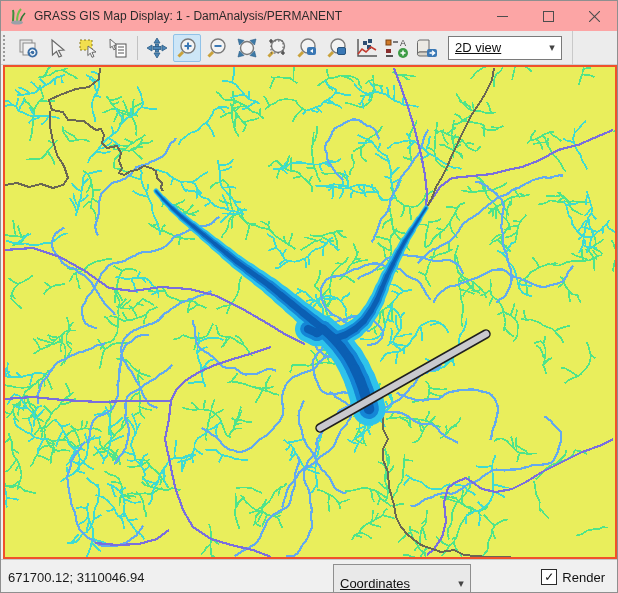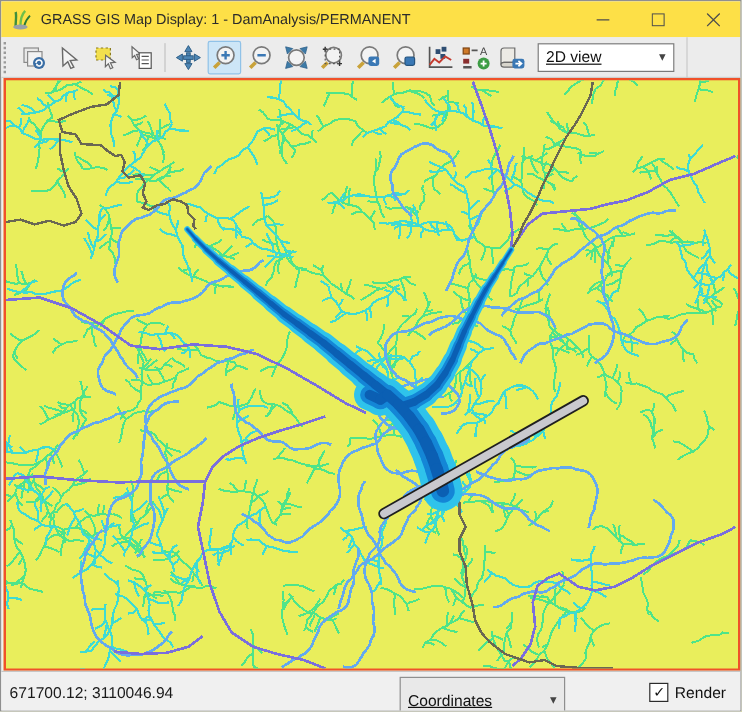--- a/index.html
+++ b/index.html
@@ -1,18 +1,18 @@
 <!DOCTYPE html>
 <html><head>
 <meta charset="utf-8">
 <style>
   html,body{margin:0;padding:0;background:#d4d4d4;font-family:"Liberation Sans",sans-serif;}
   #window{position:relative;width:618px;height:593px;background:#f0f0f0;border:1px solid #8f8f8f;box-sizing:border-box;overflow:hidden;}
   
-  #titlebar{position:absolute;left:0;top:0;width:100%;height:30px;background:#fde047;display:flex;align-items:center;}
+  #titlebar{position:absolute;left:0;top:0;width:100%;height:30px;background:#fca5a5;display:flex;align-items:center;}
   #titlebar .logo{width:18px;height:18px;margin-left:8px;flex:0 0 auto;}
   #titlebar .title{margin-left:7px;font-size:12px;color:#2b2b2b;white-space:nowrap;flex:1 1 auto;}
   .winbtn{width:46px;height:30px;display:flex;align-items:center;justify-content:center;color:#4d4d4d;font-size:13px;flex:0 0 auto;}
   .winbtn svg{display:block;}
   
   #toolbar{position:absolute;left:0;top:30px;width:100%;height:34px;background:#ececec;display:flex;align-items:center;border-bottom:1px solid #cfcfcf;box-sizing:border-box;}
   #toolbar .grip{width:5px;height:26px;margin:0 3px 0 2px;border-left:2px dotted #9a9a9a;}
   .tbtn{width:28px;height:28px;margin:0 1px;border:1px solid transparent;border-radius:2px;display:flex;align-items:center;justify-content:center;box-sizing:border-box;}
   .tbtn.active{background:#cde6f7;border:1px solid #90c2e8;}
   .tbtn svg{display:block;}

